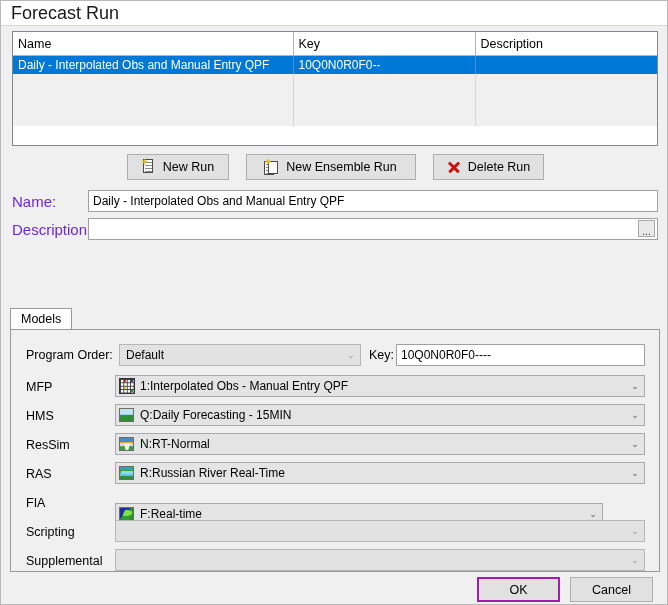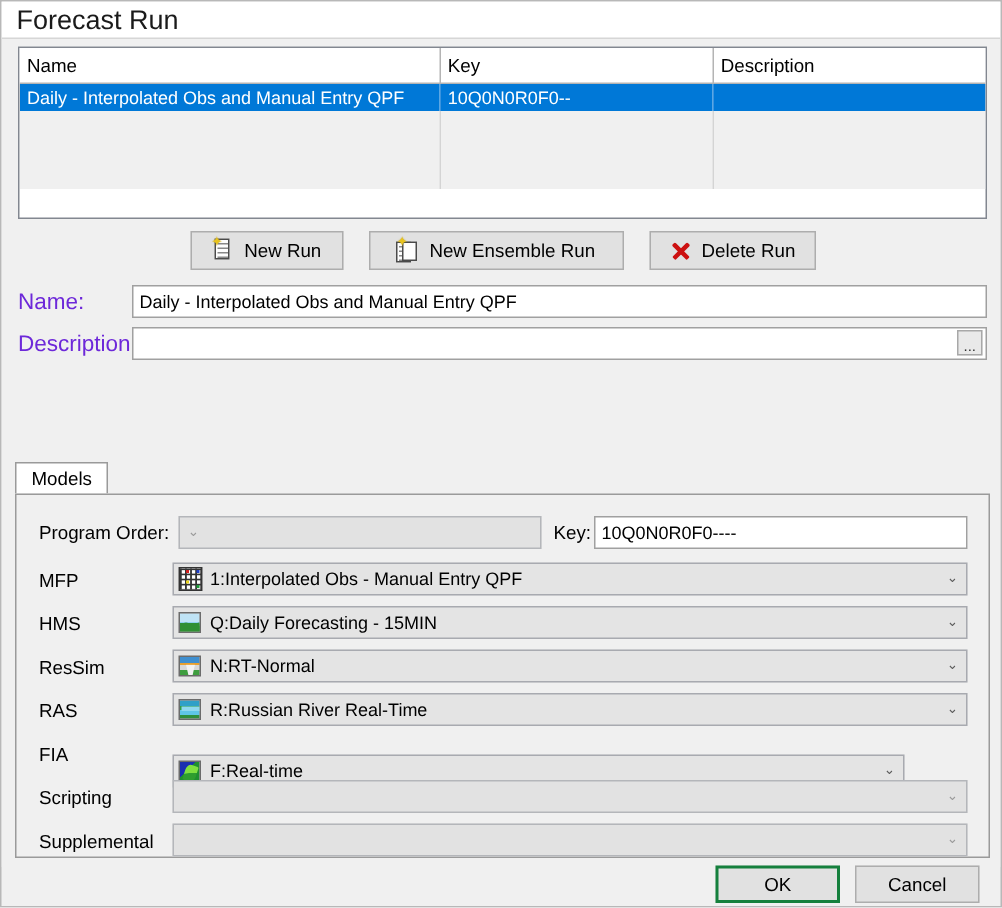--- a/index.html
+++ b/index.html
@@ -329,21 +329,21 @@
     border: 1px solid #adadad;
     font-size: 12.5px;
     display: flex;
     align-items: center;
     justify-content: center;
     cursor: pointer;
     box-sizing: border-box;
     color: #000;
   }
   .btn-dlg.default {
-    border: 2px solid #15803d;
+    border: 2px solid #a21caf;
     background: #e1e1e1;
   }
 
   
   .ic-doc {
     position: absolute; left: 2px; top: 0px;
     width: 10px; height: 14px;
     background: #fdfdfd;
     border: 1px solid #4a4a4a;
     box-sizing: border-box;
@@ -560,20 +560,21 @@
     </div>
 
     <div class="tabstrip">
       <div class="tab">Models</div>
     </div>
 
     <div class="tabpanel">
 
       <span class="model-label" style="left:15px; top:18px;">Program Order:</span>
       <div class="combo disabled" style="left:108px; top:14px; width:242px;">
+        <span class="cb-text" style="margin-left:6px;">Default</span>
         <span class="cb-arrow">⌄</span>
       </div>
       <span class="model-label" style="left:358px; top:18px;">Key:</span>
       <div class="flat-input" style="left:385px; top:14px; width:249px;">10Q0N0R0F0----</div>
 
       <span class="model-label" style="left:15px; top:50px;">MFP</span>
       <div class="combo" style="left:104px; top:45px; width:530px;">
         <span class="cb-icon">
           <span class="ic-grid">
               <i class="c1"></i>

